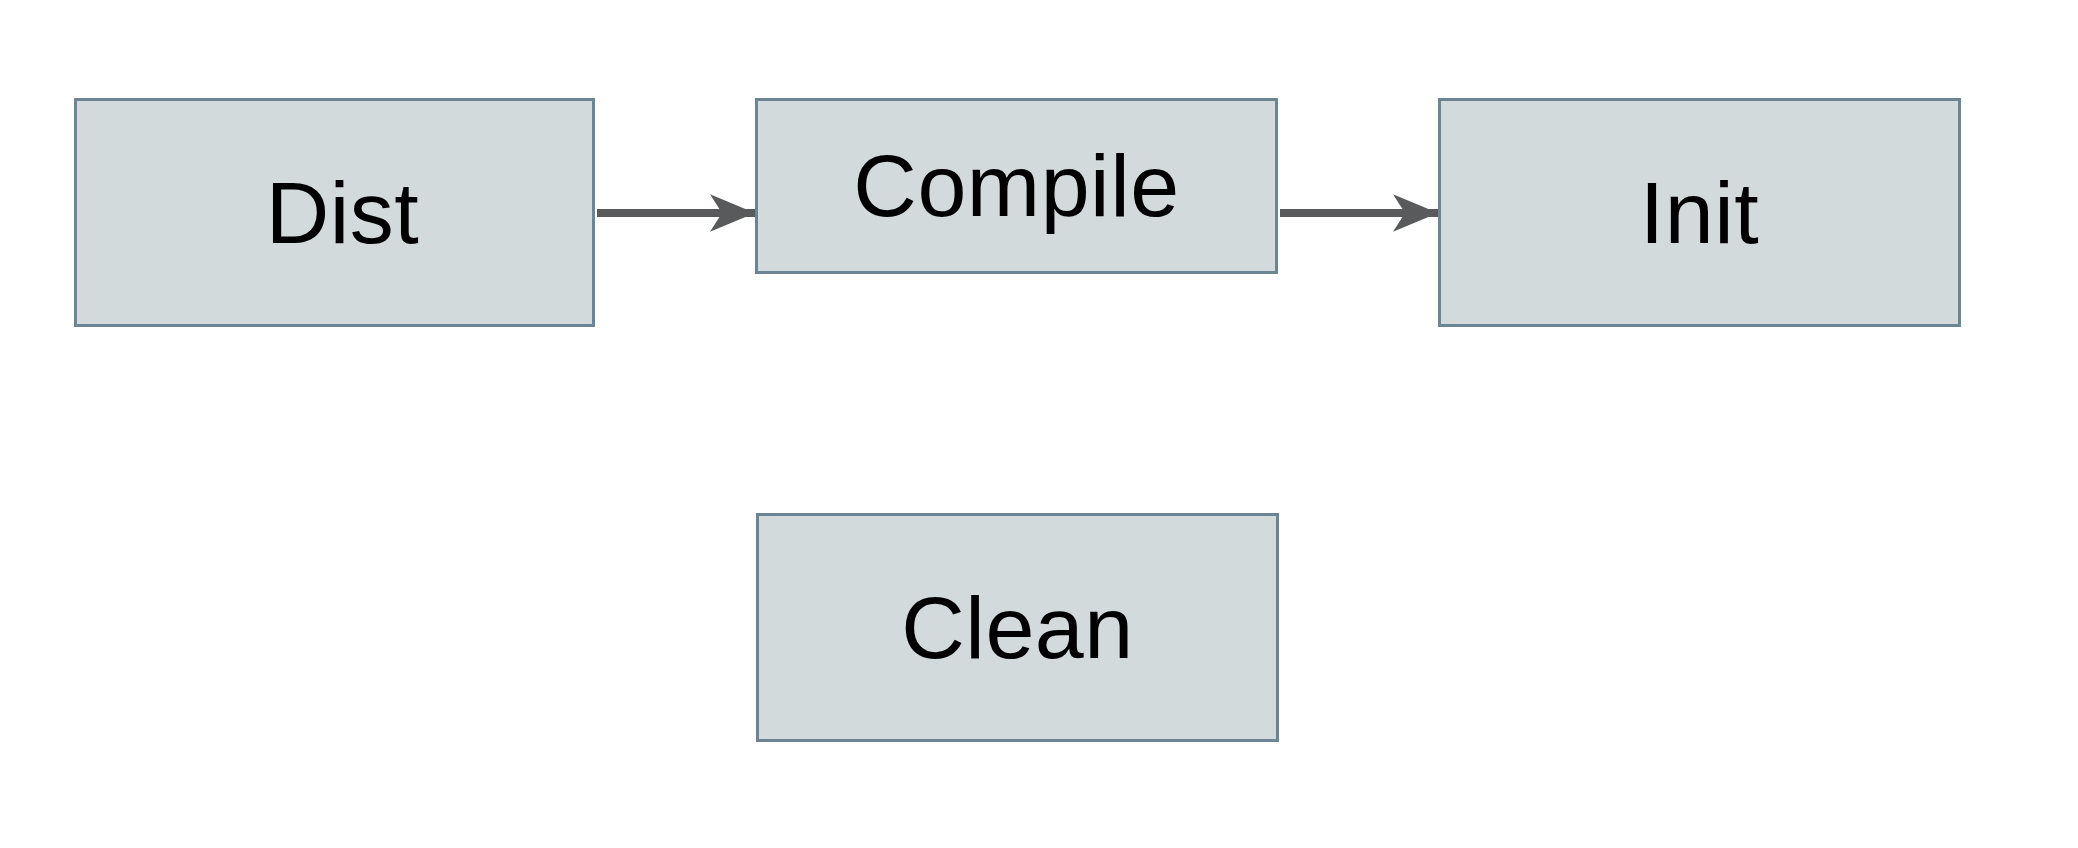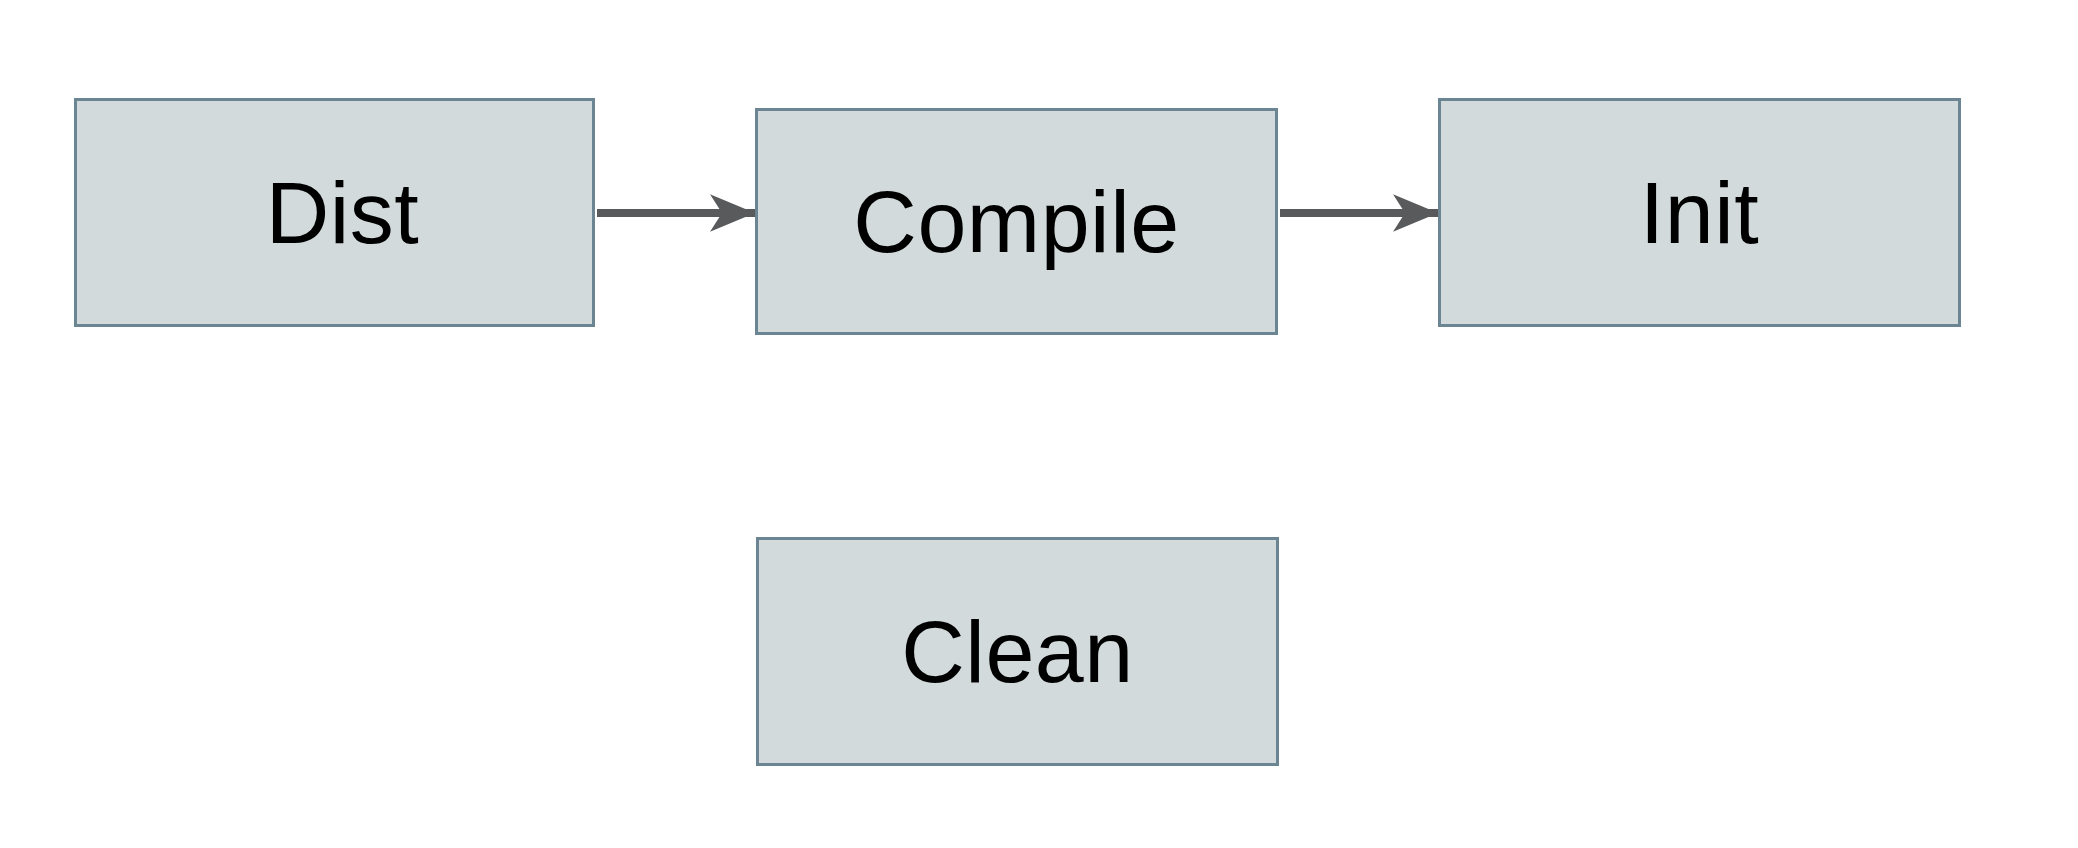--- a/index.html
+++ b/index.html
@@ -42,23 +42,23 @@
   }
   .node-label {
     color: var(--text);
     font-size: 88px;
     line-height: 1;
     letter-spacing: 0.5px;
     white-space: nowrap;
     user-select: none;
   }
   .node-dist    { left: 74px;   top: 98px;  width: 521px; height: 229px; padding-left: 16px; }
-  .node-compile { left: 755px;  top: 98px;  width: 523px; height: 227px; margin-top: 10px; }
+  .node-compile { left: 755px;  top: 98px;  width: 523px; height: 176px; }
   .node-init    { left: 1438px; top: 98px;  width: 523px; height: 229px; text-align: right; }
-  .node-clean   { left: 756px;  top: 513px; width: 523px; height: 229px; margin-top: 24px; }
+  .node-clean   { left: 756px;  top: 513px; width: 523px; height: 229px; }
 </style>
 </head>
 <body>
 
 <div class="canvas">
 
   <svg class="connector-layer" viewBox="0 0 2078 848" xmlns="http://www.w3.org/2000/svg">
     <defs>
       <marker id="arrowhead" viewBox="0 0 12 10" markerUnits="userSpaceOnUse" markerWidth="45" markerHeight="38" refX="12" refY="5" orient="auto">
         <path d="M0,0 L12,5 L0,10 L3.2,5 Z" fill="var(--arrow)"></path>

